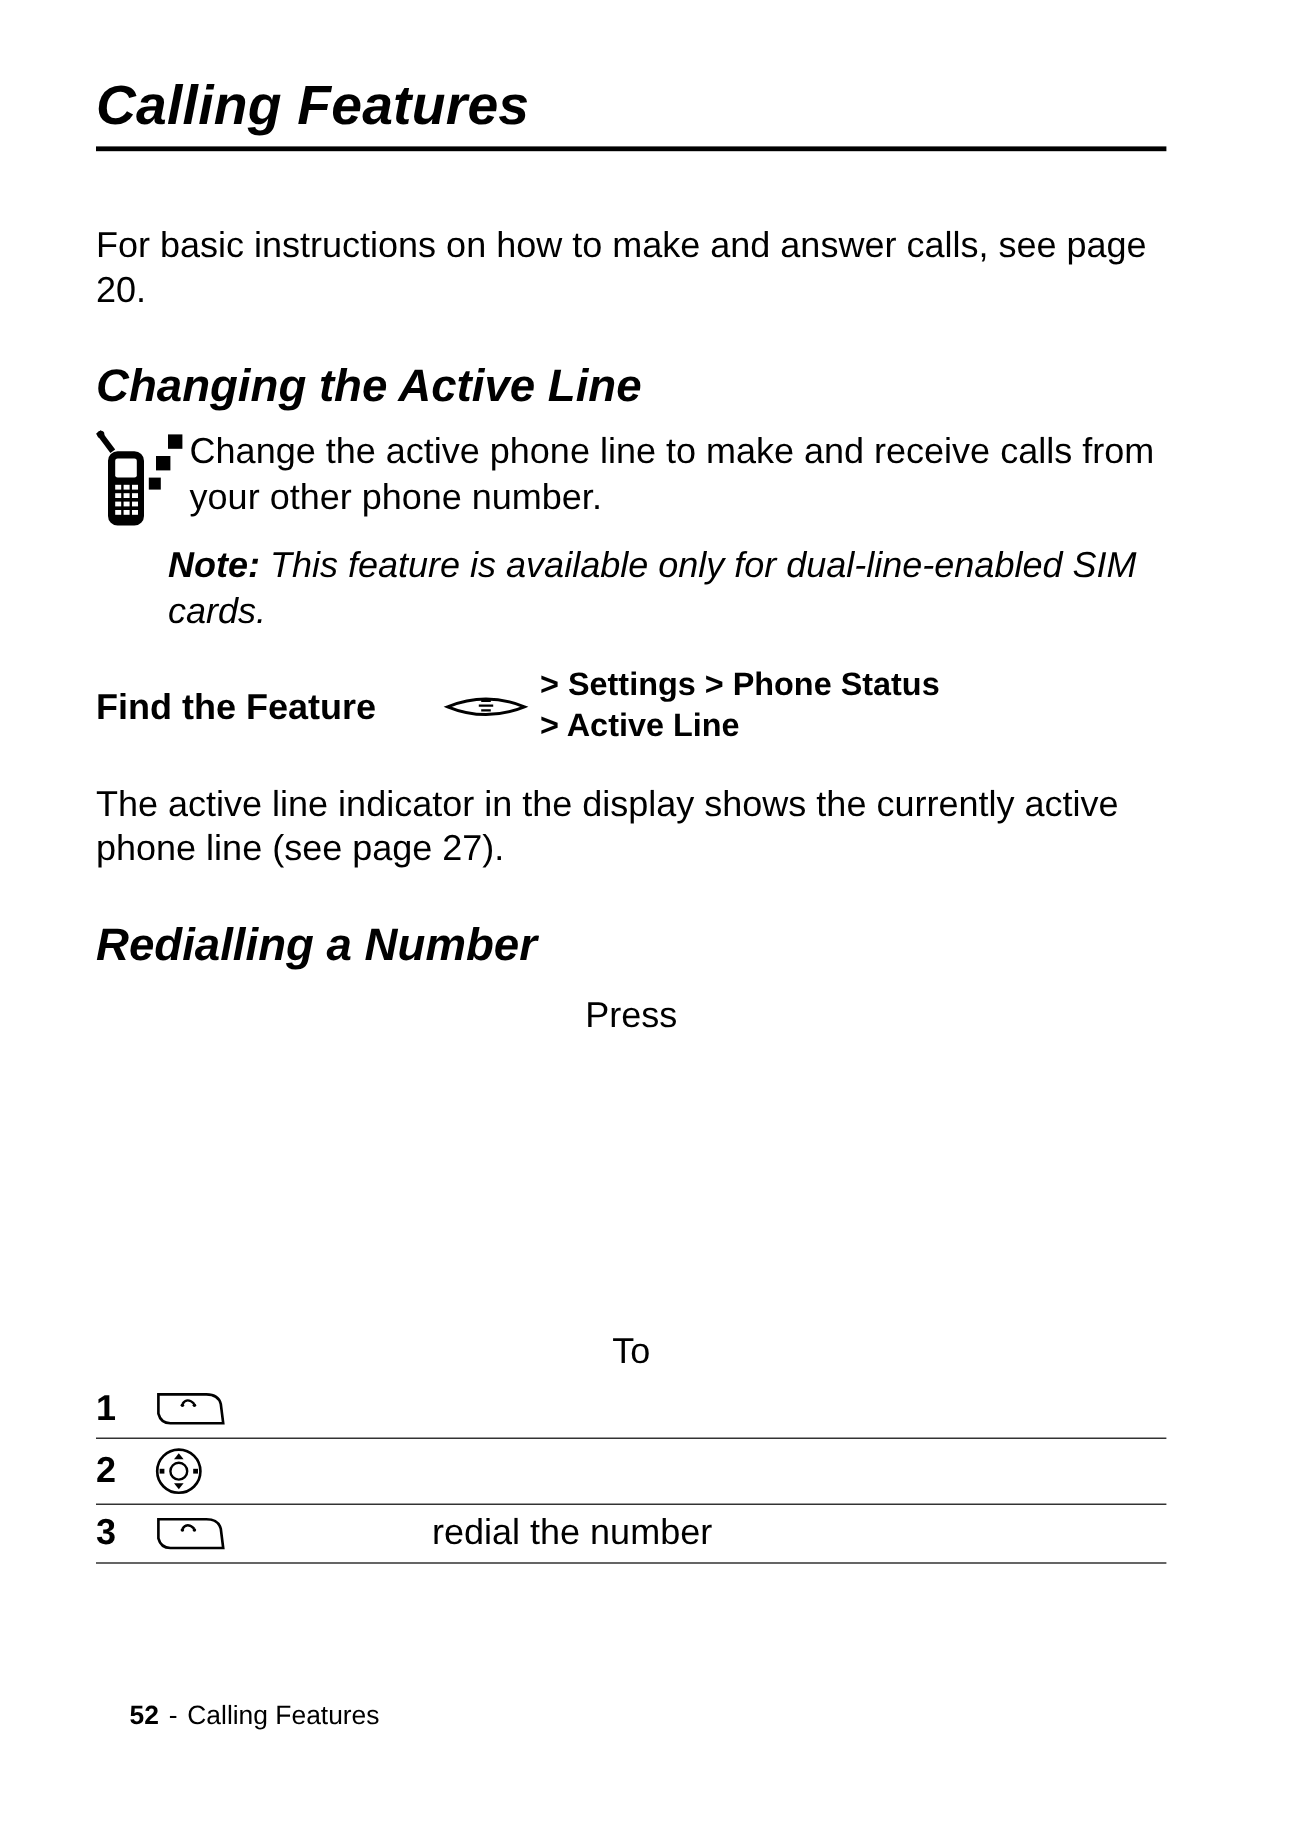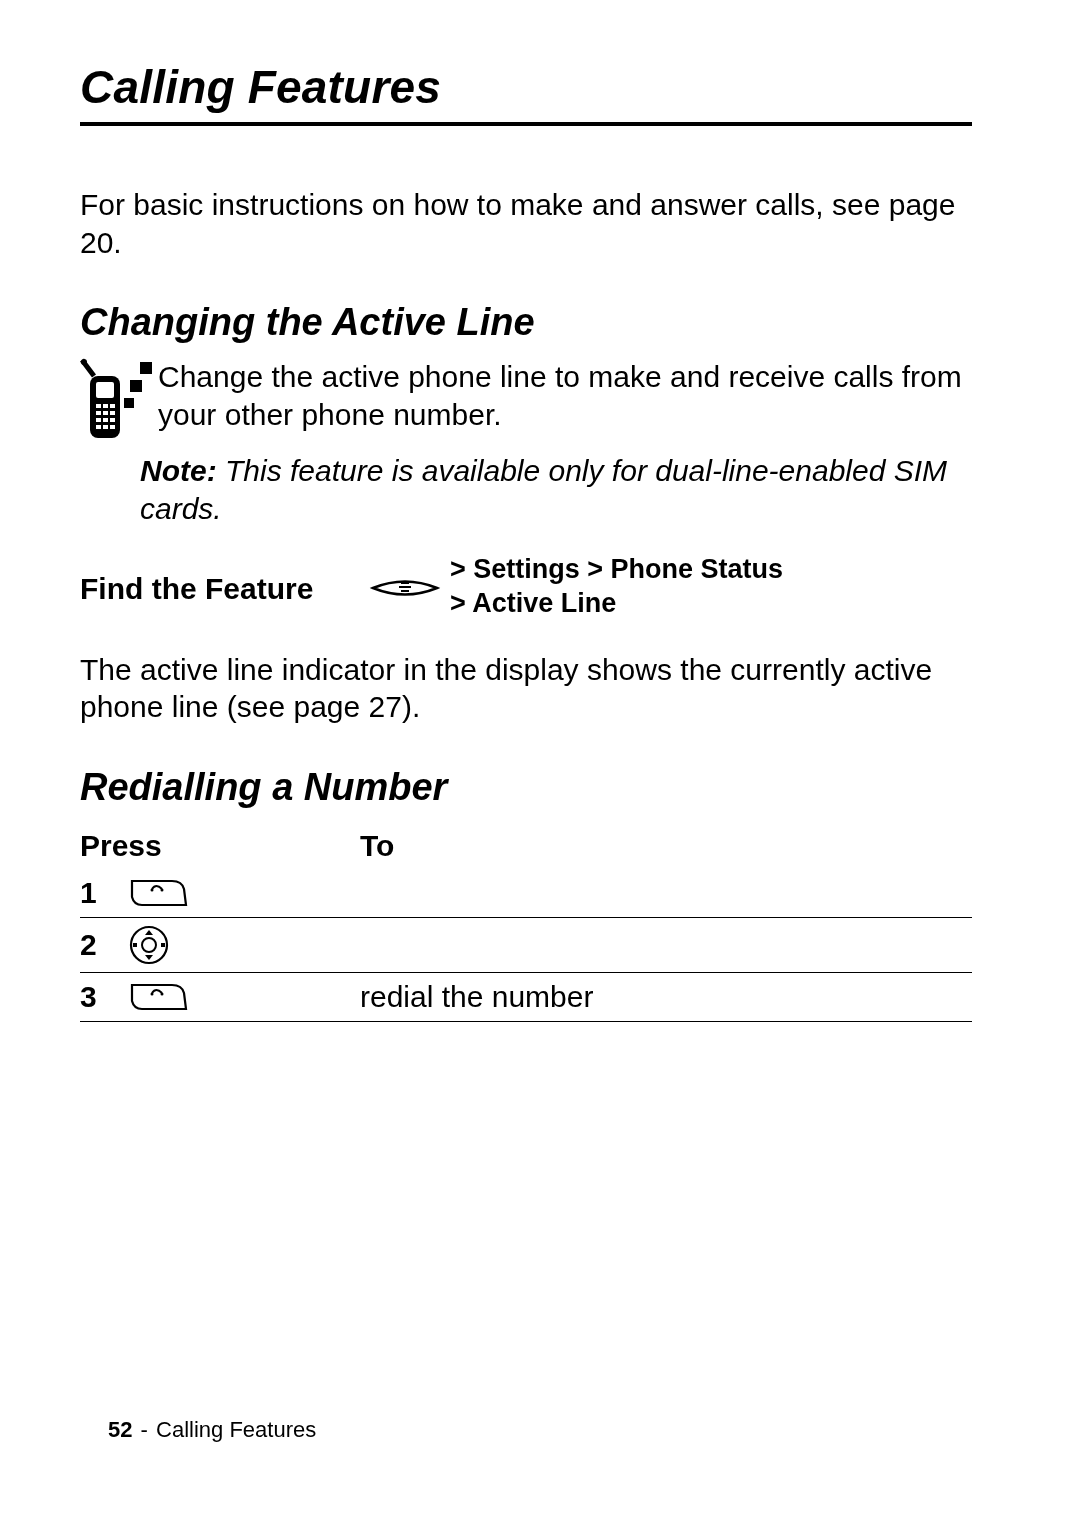--- a/index.html
+++ b/index.html
@@ -91,21 +91,22 @@
     width: 100%;
     font-size: 30px;
     margin-top: 6px;
   }
   .rt-head, .rt-row {
     display: flex;
     align-items: center;
     padding: 6px 0 6px 0;
   }
   .rt-head {
-    font-weight: 700;
+    font-weight: 400;
+    flex-direction: column;
   }
   .rt-row {
     border-bottom: 1.5px solid #000;
   }
   .rt-col1 {
     flex: 0 0 48px;
     font-weight: 700;
   }
   .rt-col2 {
     flex: 0 0 232px;

